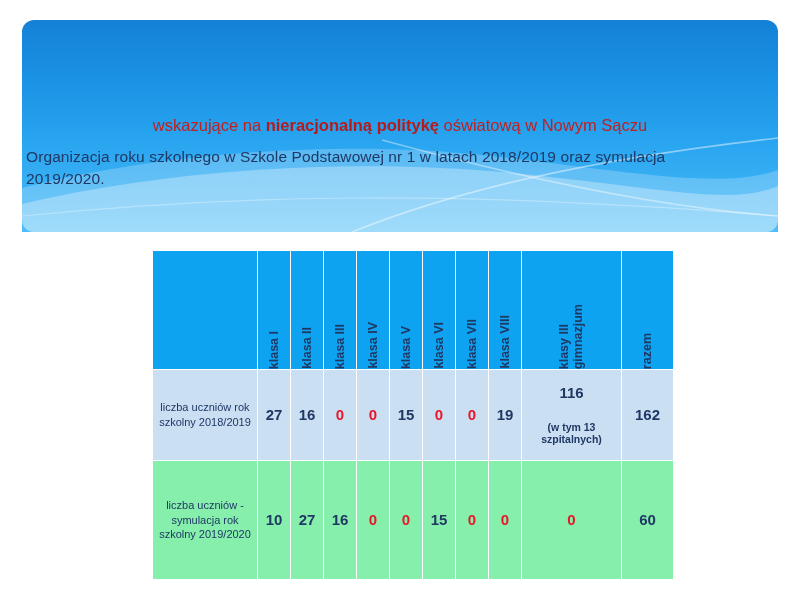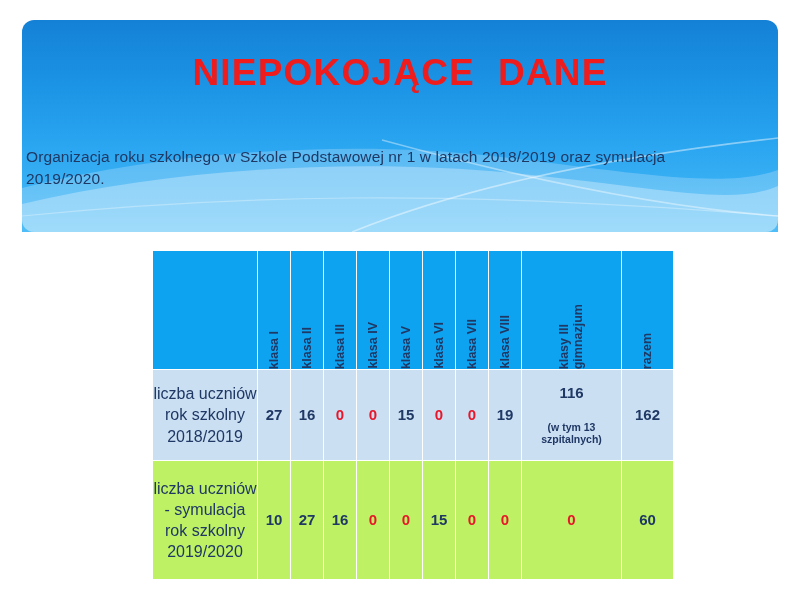--- a/index.html
+++ b/index.html
@@ -116,24 +116,24 @@
     height: 118px;
   }
 
   tbody td {
     text-align: center;
     vertical-align: middle;
     font-size: 15px;
     font-weight: bold;
   }
   tbody tr.r1 td { background: #cbdff3; height: 90px; }
-  tbody tr.r2 td { background: #bef264; height: 118px; }
+  tbody tr.r2 td { background: #86efac; height: 118px; }
 
   td.rowlabel {
-    font-size: 16px;
+    font-size: 11px;
     font-weight: normal;
     line-height: 1.32;
     padding: 4px 10px;
     text-align: center;
     color: #1f3864;
   }
   .val-zero { color: #e8162a; }
   .val-num  { color: #1f3864; }
 
   .big-cell-main {
@@ -161,22 +161,22 @@
     </defs>
     <g clip-path="url(#bclip)">
       <path d="M0,168 C150,130 330,120 470,136 C610,152 700,170 756,150 L756,212 L0,212 Z" fill="#ffffff" opacity="0.22"></path>
       <path d="M0,184 C160,146 350,138 500,154 C640,168 710,186 756,166 L756,212 L0,212 Z" fill="#ffffff" opacity="0.30"></path>
       <path d="M330,212 C430,172 560,140 756,118" fill="none" stroke="#ffffff" stroke-opacity="0.45" stroke-width="1.6"></path>
       <path d="M360,120 C470,150 620,186 756,196" fill="none" stroke="#ffffff" stroke-opacity="0.40" stroke-width="1.6"></path>
       <path d="M0,196 C200,176 420,168 756,196" fill="none" stroke="#ffffff" stroke-opacity="0.30" stroke-width="1.2"></path>
     </g>
   </svg>
 
-  <div class="title">NIEPOKOJĄCE  DANE</div>
-
+
+  <div class="subtitle"><span>wskazujące na </span><b>nieracjonalną politykę</b><span> oświatową w Nowym Sączu</span></div>
 </div>
 
 <div class="lead">Organizacja roku szkolnego w Szkole Podstawowej nr 1 w latach 2018/2019 oraz symulacja 2019/2020.</div>
 
 <div class="tbl-wrap">
   <table class="data">
     <colgroup>
       <col style="width:105px">
       <col style="width:33px">
         <col style="width:33px">

